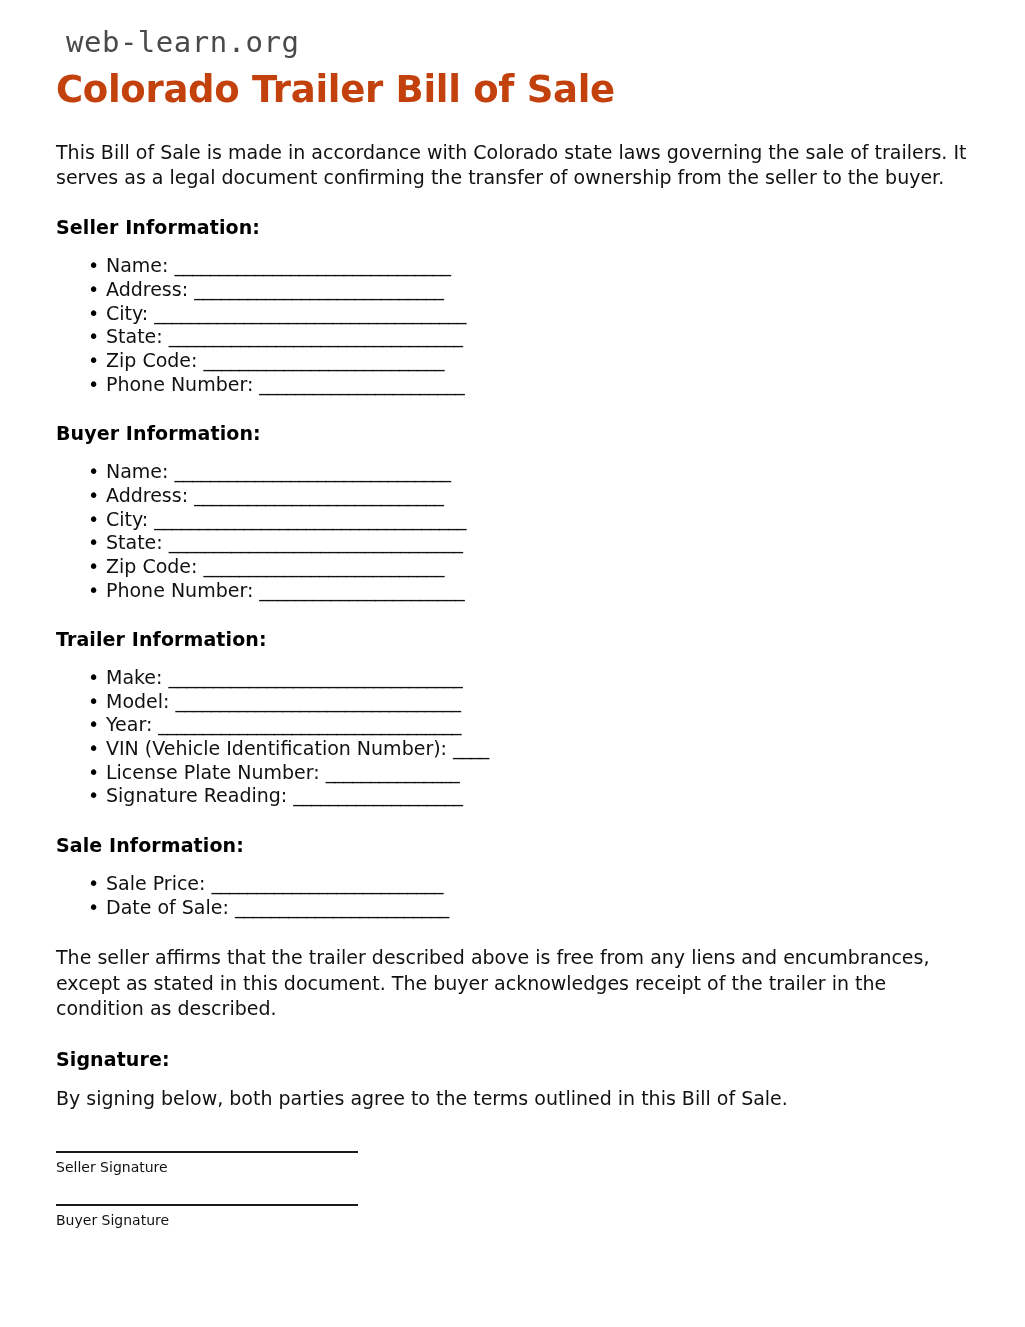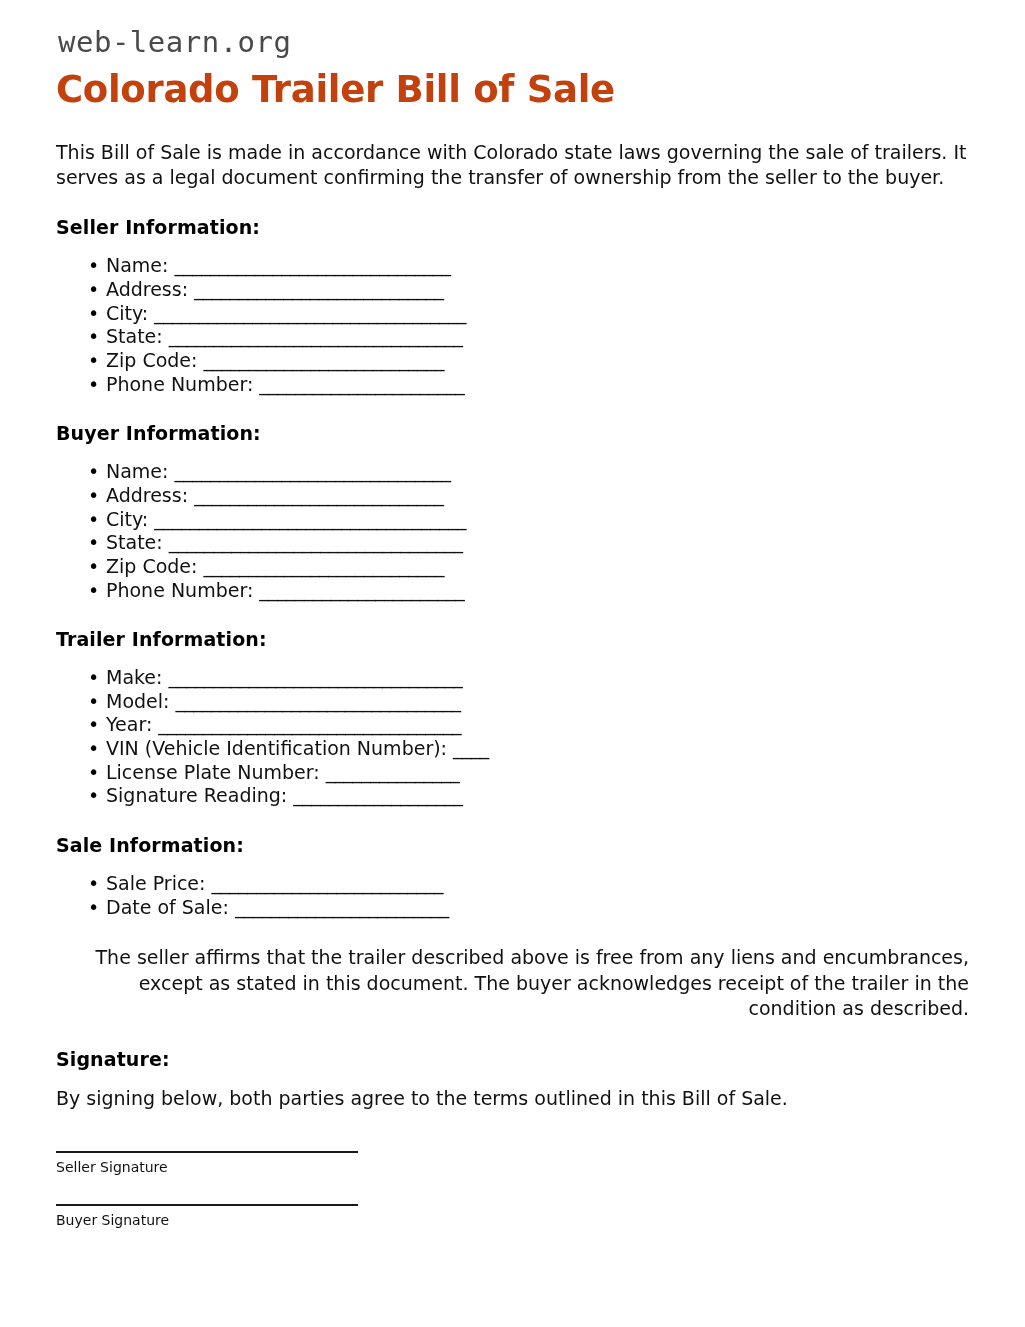--- a/index.html
+++ b/index.html
@@ -21,21 +21,21 @@
     padding: 28px 56px 40px 56px;
     background: #ffffff;
     position: relative;
   }
   .brand {
     font-family: "DejaVu Sans Mono", monospace;
     font-size: 29px;
     color: #4a4a4a;
     letter-spacing: 0.5px;
     line-height: 1.0;
-    margin: 0 0 2px 0;
+    margin: 0 0 2px 8px;
     padding-left: 2px;
     white-space: nowrap;
   }
   .doc-title {
     font-family: "DejaVu Sans", sans-serif;
     font-size: 37px;
     font-weight: bold;
     letter-spacing: -0.3px;
     line-height: 1.15;
     margin: 12px 0 28px 0;
@@ -93,21 +93,20 @@
     height: 0;
     margin-bottom: 6px;
   }
   .sig-label {
     font-size: 14px;
     line-height: 1.2;
     color: #111111;
   }
   .closing {
     margin-top: 4px;
-    text-align: right;
   }
 </style>
 </head>
 <body>
 
 <div class="page">
 
   <div class="brand">web-learn.org</div>
 
   <h1 class="doc-title">Colorado Trailer Bill of Sale</h1>

